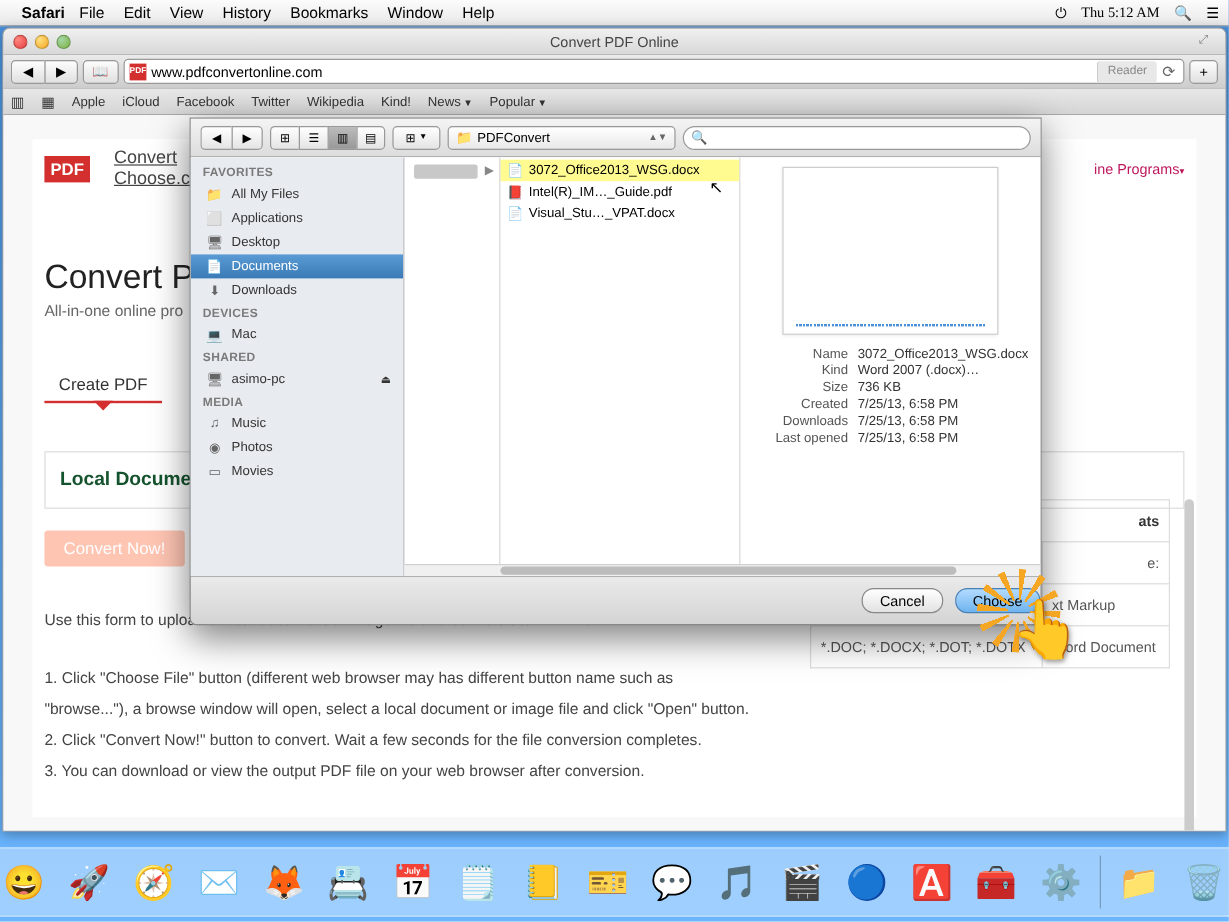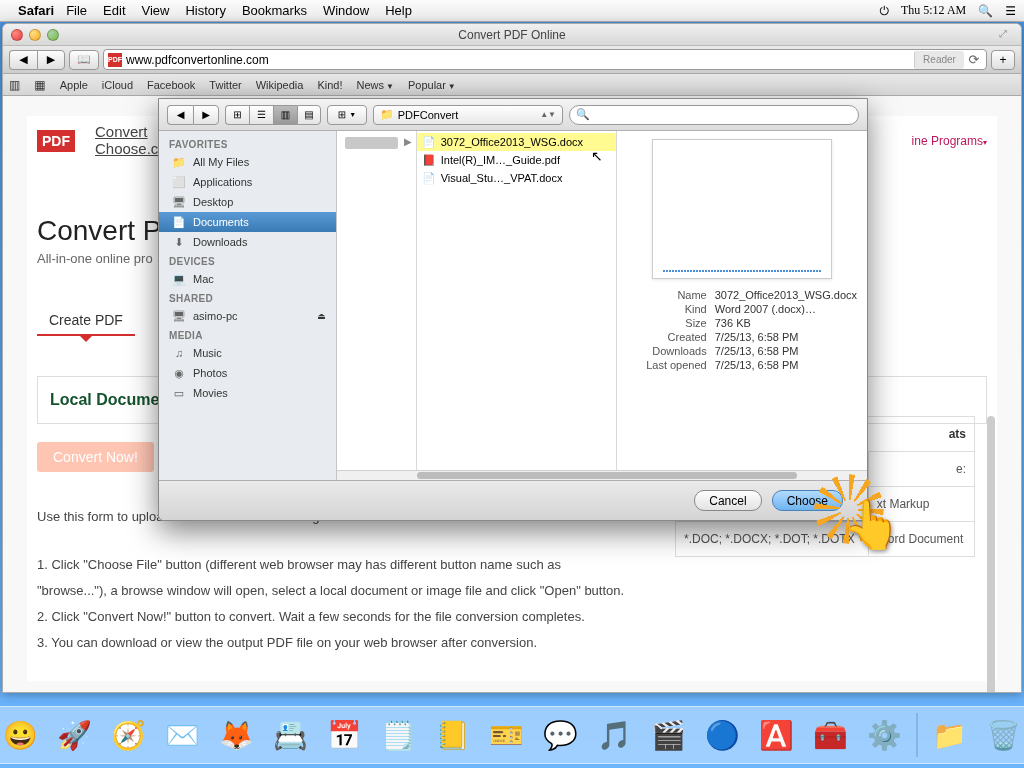--- a/index.html
+++ b/index.html
@@ -102,21 +102,21 @@
 .fic-doc { color: #2962c9; }
 .fic-pdf { color: #c62828; }
 .fd-preview { flex: 1; padding: 8px 10px; font-size: 11px; display: flex; flex-direction: column; }
 .fd-prev-img { width: 180px; height: 140px; border: 1px solid #ccc; background: #fff; margin: 0 auto 10px; box-shadow: 0 1px 3px rgba(0,0,0,0.1); position: relative; }
 .fd-prev-img .blueline { position: absolute; bottom: 6px; left: 10px; right: 10px; height: 2px; background: repeating-linear-gradient(90deg, #4a90d9 0 2px, transparent 2px 3px); }
 .fd-meta { display: grid; grid-template-columns: 80px 1fr; gap: 2px 8px; color: #333; }
 .fd-meta .k { text-align: right; color: #555; }
 .fd-hscroll { position: absolute; bottom: 0; left: 0; right: 0; height: 10px; background: #f0f0f0; border-top: 1px solid #d0d0d0; }
 .fd-hscroll-thumb { position: absolute; left: 80px; top: 1px; width: 380px; height: 7px; background: #bcbcbc; border-radius: 4px; }
 
-.fd-footer { height: 40px; background: linear-gradient(to bottom, #eaeaea, #d4d4d4); border-top: 1px solid #b0b0b0; display: flex; align-items: center; justify-content: flex-end; padding: 0 24px; gap: 10px; border-radius: 0 0 6px 6px; }
+.fd-footer { height: 40px; background: linear-gradient(to bottom, #eaeaea, #d4d4d4); border-top: 1px solid #b0b0b0; display: flex; align-items: center; justify-content: flex-end; padding: 0 0; gap: 10px; border-radius: 0 0 6px 6px; }
 .fd-btn { height: 21px; padding: 0 14px; font-size: 12px; border-radius: 10px; border: 1px solid #888; background: linear-gradient(to bottom, #fff, #e2e2e2); display: flex; align-items: center; cursor: default; }
 .fd-btn.primary { background: linear-gradient(to bottom, #b3dbff, #6eb4ef); border-color: #4a82b8; }
 
 .cursor-hand { position: absolute; left: 820px; top: 470px; width: 90px; height: 110px; pointer-events: none; }
 .starburst { position: absolute; left: -6px; top: 4px; width: 70px; height: 70px; }
 .starburst::before { content: ""; position: absolute; inset: 0; background:
   conic-gradient(from 0deg, #f5a623 0deg 10deg, transparent 10deg 30deg, #f5a623 30deg 40deg, transparent 40deg 60deg, #f5a623 60deg 70deg, transparent 70deg 90deg, #f5a623 90deg 100deg, transparent 100deg 120deg, #f5a623 120deg 130deg, transparent 130deg 150deg, #f5a623 150deg 160deg, transparent 160deg 180deg, #f5a623 180deg 190deg, transparent 190deg 210deg, #f5a623 210deg 220deg, transparent 220deg 240deg, #f5a623 240deg 250deg, transparent 250deg 270deg, #f5a623 270deg 280deg, transparent 280deg 300deg, #f5a623 300deg 310deg, transparent 310deg 330deg, #f5a623 330deg 340deg, transparent 340deg 360deg);
   border-radius: 50%; -webkit-mask: radial-gradient(circle, transparent 18%, #000 19%); mask: radial-gradient(circle, transparent 18%, #000 19%); }
 .hand-glove { position: absolute; left: 22px; top: 26px; font-size: 48px; filter: drop-shadow(1px 2px 2px rgba(0,0,0,0.4)); }
 

